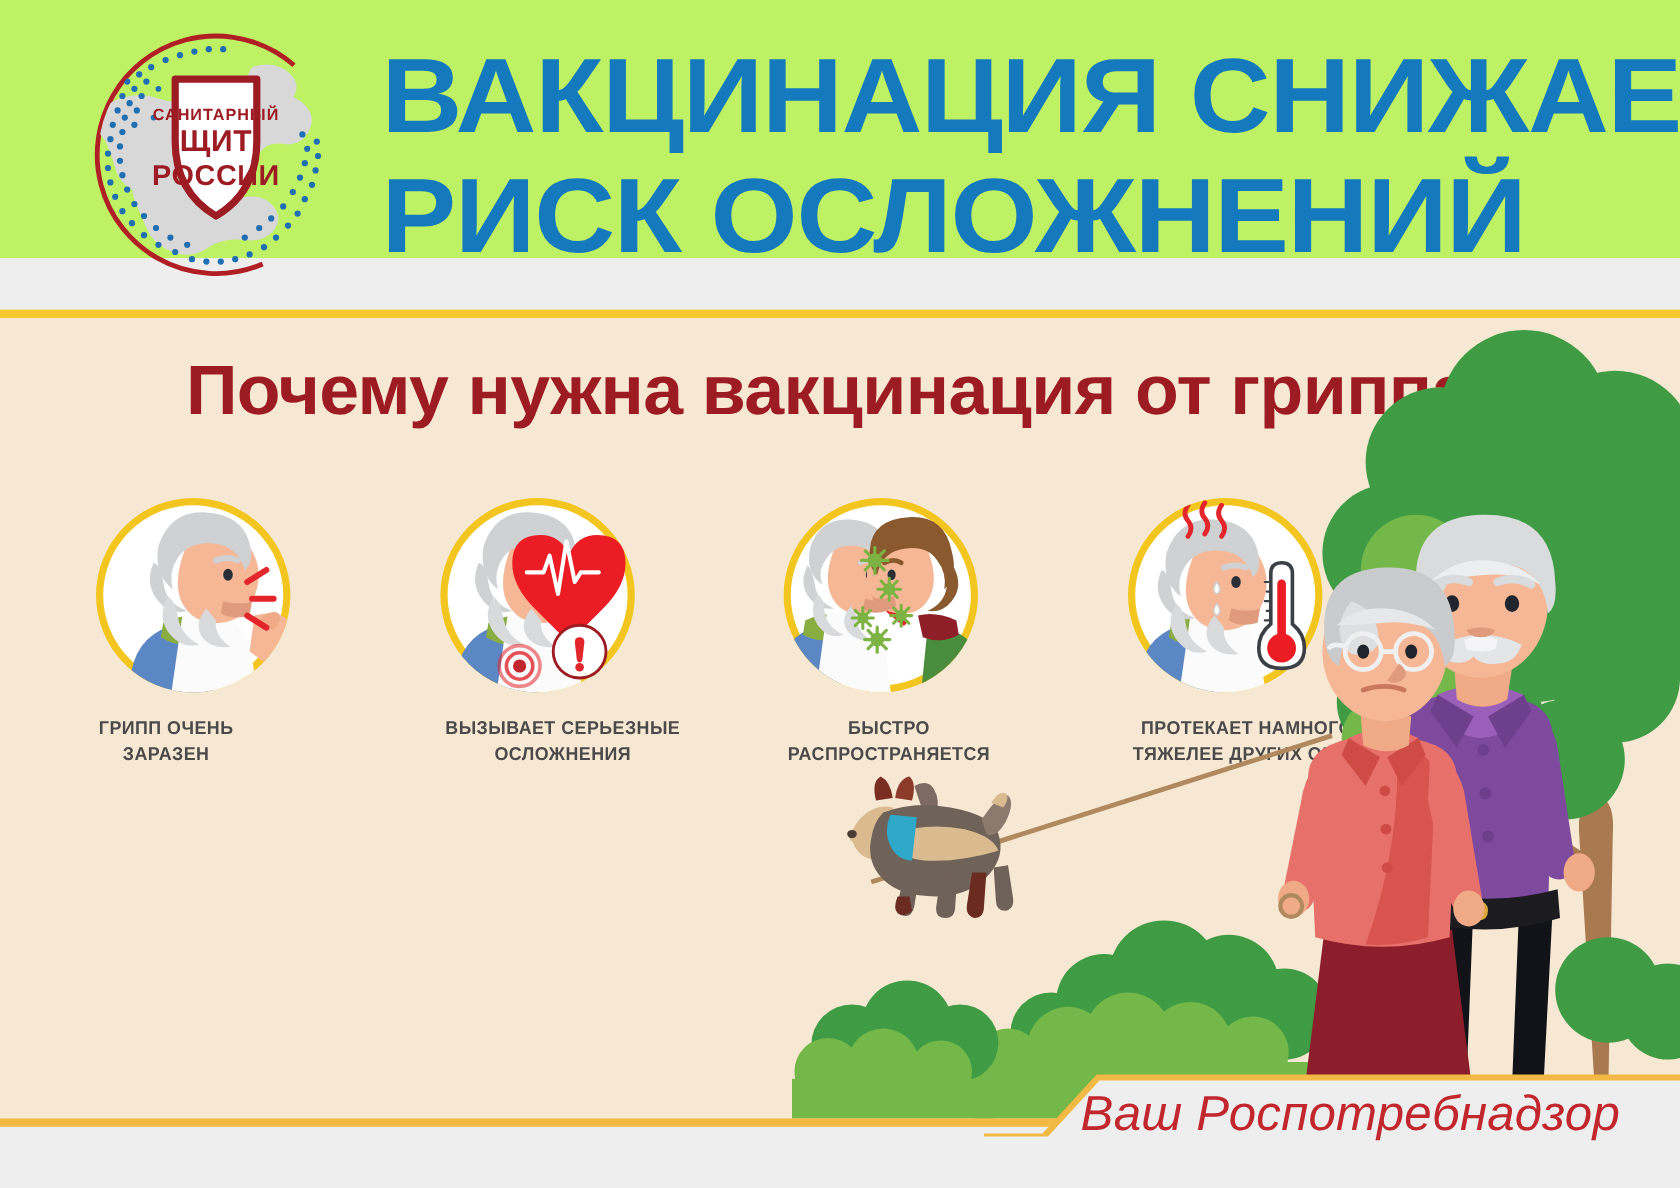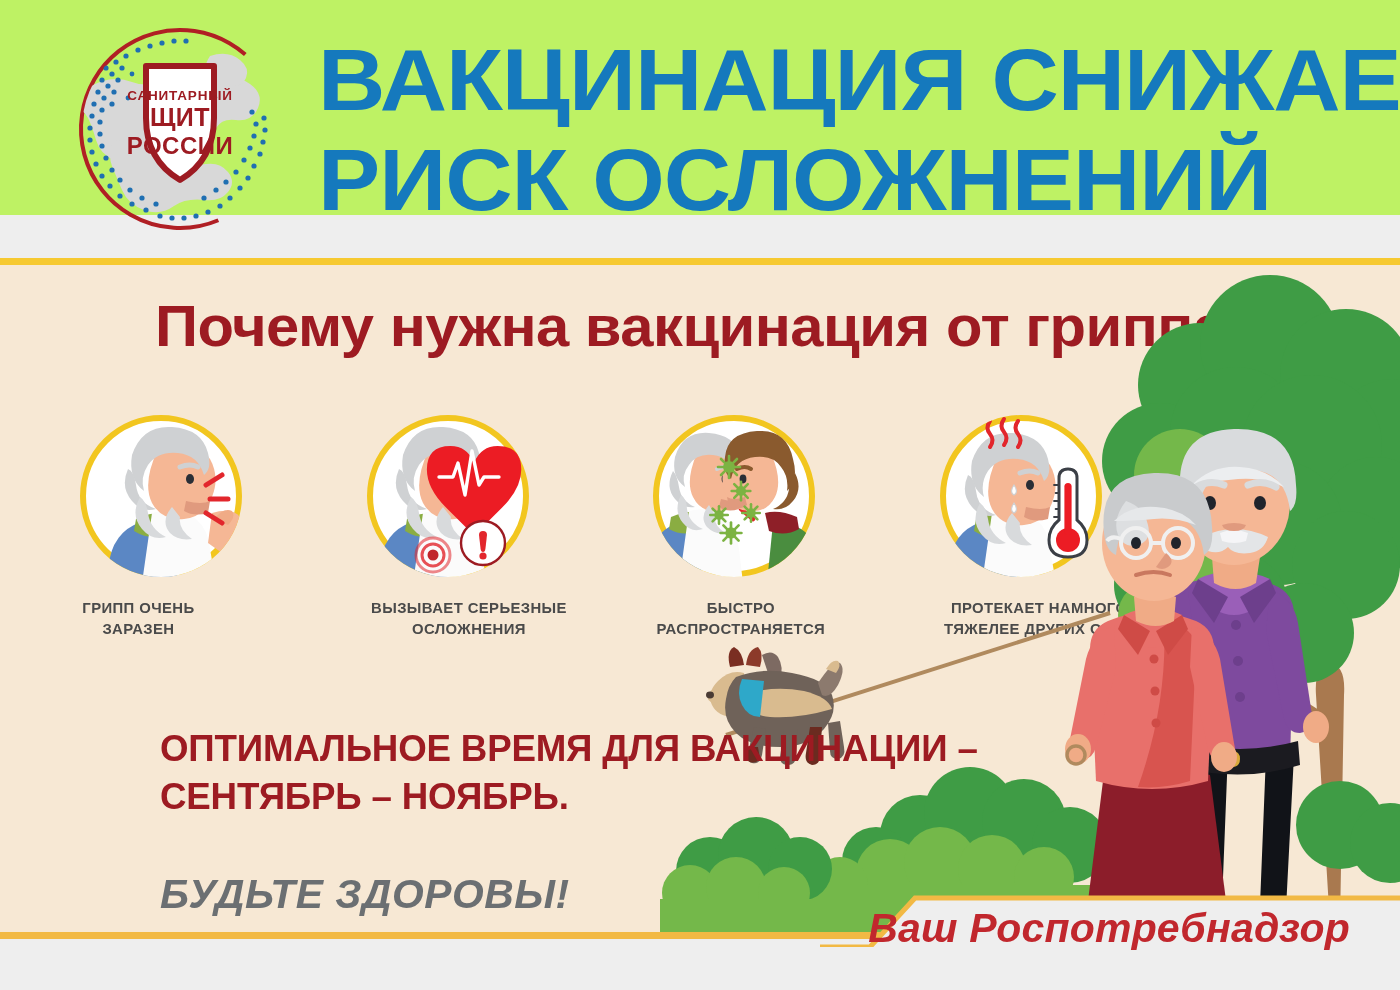--- a/index.html
+++ b/index.html
@@ -116,21 +116,21 @@
 
   
   .footer {
     position:absolute; left:0; top:939px; width:1400px; height:51px;
     background:#eeeeee;
   }
   .footer-notch { position:absolute; left:820px; top:852px; width:580px; height:95px; z-index:45; }
   .footer-notch svg { display:block; width:580px; height:95px; }
   .footer-sign {
     position:absolute; right:50px; top:905px; z-index:60;
-    font-weight:700; font-style:italic; font-size:41px;
+    font-weight:400; font-style:italic; font-size:41px;
     color:#c1272d; letter-spacing:0.2px; white-space:nowrap;
   }
 </style>
 </head>
 <body>
 
 <div id="poster">
 
   <div class="header">
 
@@ -624,25 +624,20 @@
             </g>
           </svg>
         </div>
         <div class="icon-caption">
           <div>ПРОТЕКАЕТ НАМНОГО</div>
           <div>ТЯЖЕЛЕЕ ДРУГИХ ОРВИ</div>
         </div>
       </div>
     </div>
 
-    <div class="bottom-text">
-      <div class="bt-line">ОПТИМАЛЬНОЕ ВРЕМЯ ДЛЯ ВАКЦИНАЦИИ –</div>
-      <div class="bt-line">СЕНТЯБРЬ – НОЯБРЬ.</div>
-      <div class="bt-health">БУДЬТЕ ЗДОРОВЫ!</div>
-    </div>
   </div>
 
   <div class="body-rule"></div>
 
   <div class="footer"></div>
   <div class="footer-notch">
     <svg viewBox="0 0 580 95">
       <path d="M0 95 L0 95 L50 95 L95 46 L580 46 L580 95 Z" fill="#eeeeee"></path>
       <path d="M0 95 L50 95 L95 46 L580 46" fill="none" stroke="#f2b944" stroke-width="5"></path>
     </svg>

